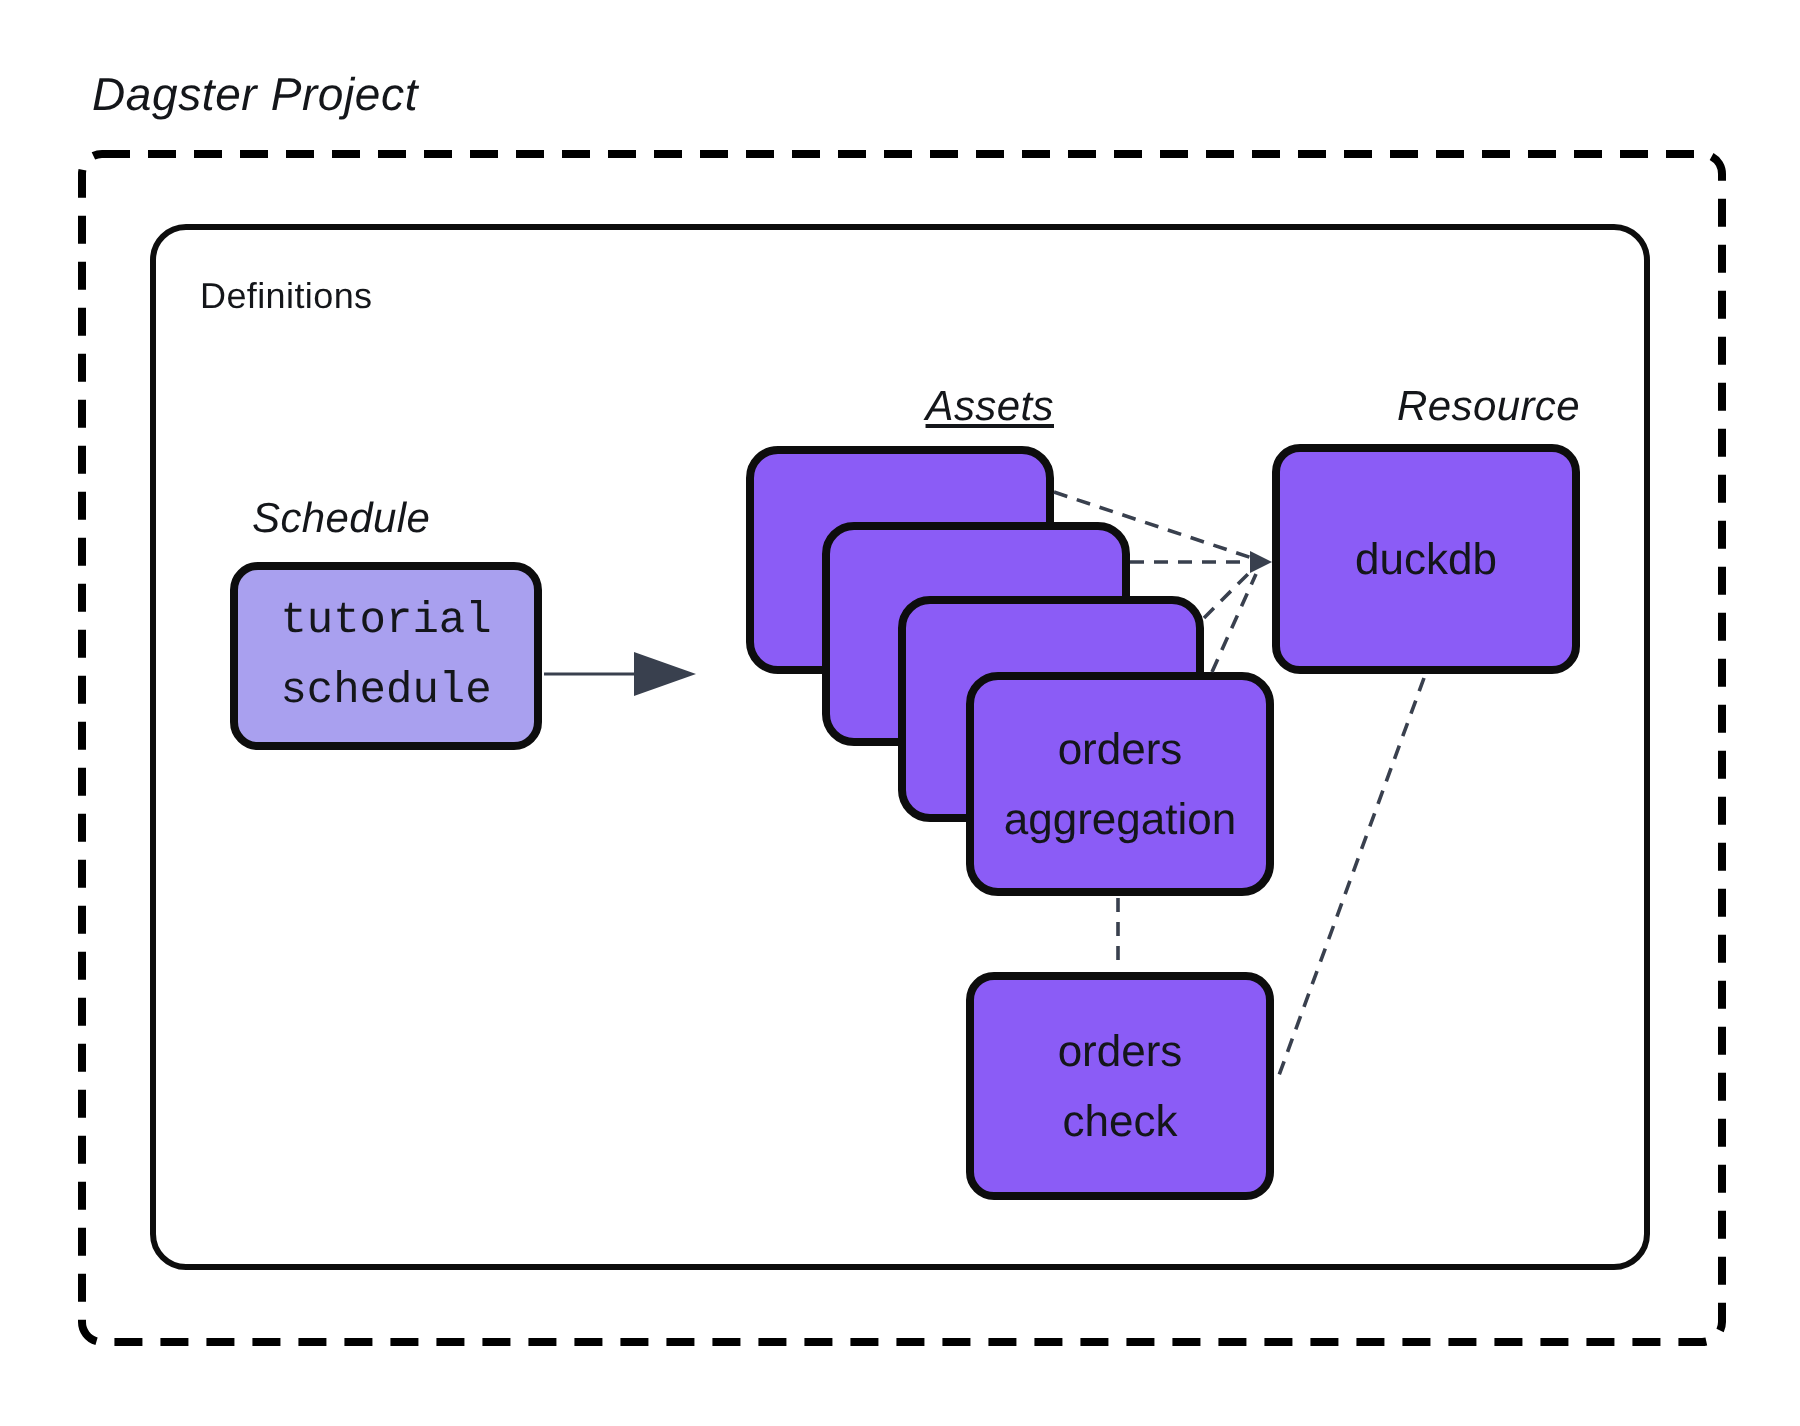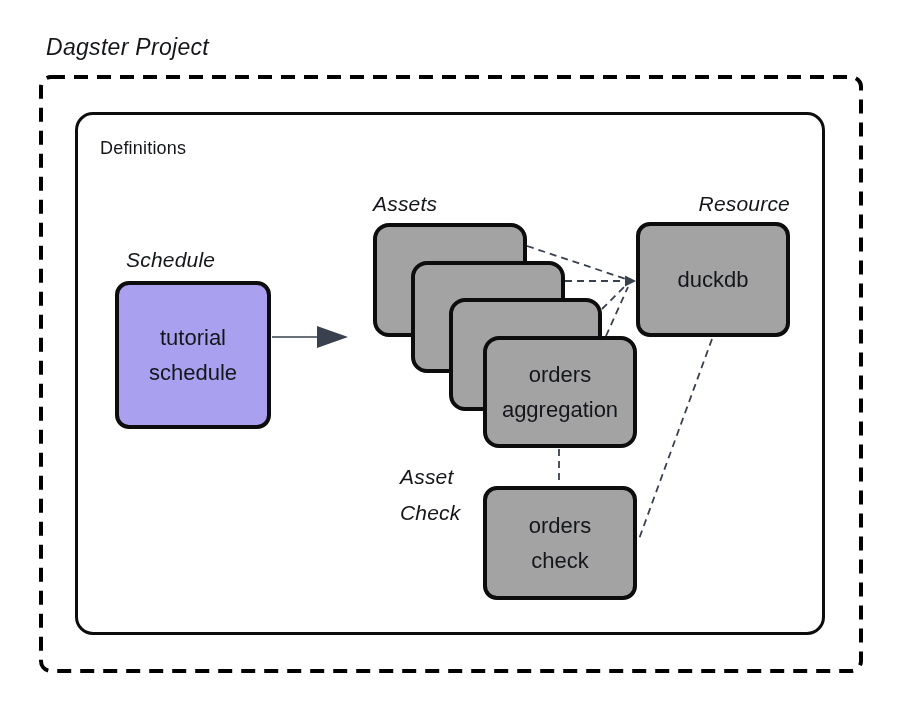--- a/index.html
+++ b/index.html
@@ -45,40 +45,41 @@
   }
 
   .group-label {
     font-size: 21px;
     font-style: italic;
     letter-spacing: 0.2px;
     white-space: pre-line;
     line-height: 1.72;
   }
   .label-schedule   { left: 126px; top: 242px; }
-  .label-assets     { left: 373px; top: 186px; width: 154px; text-align: left; }
+  .label-assets     { left: 373px; top: 186px; width: 154px; text-align: right; text-decoration: underline; }
   .label-resource   { left: 636px; top: 186px; width: 154px; text-align: right; }
   .label-asset-check{ left: 400px; top: 459px; }
 
   .node {
     box-sizing: border-box;
     border: 4px solid #0d0d0d;
     border-radius: 14px;
-    background: #a3a3a3;
+    background: #8b5cf6;
     display: flex;
     align-items: center;
     justify-content: center;
     text-align: center;
     font-size: 22px;
     line-height: 1.6;
     white-space: pre-line;
   }
   .node-schedule {
-    left: 115px; top: 281px; width: 156px; height: 148px;
+    left: 115px; top: 281px; width: 156px; height: 94px;
     background: var(--accent, #a9a0ef);
+    font-family: Liberation Mono, monospace;
   }
   .stack-box-1 { left: 373px; top: 223px; width: 154px; height: 114px; border-radius: 16px; }
   .stack-box-2 { left: 411px; top: 261px; width: 154px; height: 112px; border-radius: 16px; }
   .stack-box-3 { left: 449px; top: 298px; width: 153px; height: 113px; border-radius: 16px; }
   .stack-box-4 { left: 483px; top: 336px; width: 154px; height: 112px; border-radius: 16px; }
   .node-resource    { left: 636px; top: 222px; width: 154px; height: 115px; }
   .node-asset-check { left: 483px; top: 486px; width: 154px; height: 114px; }
 
   .edge-layer {
     left: 0; top: 0;
@@ -110,22 +111,20 @@
   <div class="abs node stack-box-4">
     <span>orders
 aggregation</span>
   </div>
 
   <div class="abs group-label label-resource">Resource</div>
   <div class="abs node node-resource">
     <span>duckdb</span>
   </div>
 
-  <div class="abs group-label label-asset-check">Asset
-Check</div>
   <div class="abs node node-asset-check">
     <span>orders
 check</span>
   </div>
 
   <svg class="abs edge-layer" width="900" height="713" viewBox="0 0 900 713" xmlns="http://www.w3.org/2000/svg">
 
     <rect x="41" y="77" width="820" height="594" rx="10" fill="none" stroke="#000000" stroke-width="4" stroke-dasharray="14 9"></rect>
 
     <line x1="272" y1="337" x2="318" y2="337" stroke-width="1.6" stroke="#39404e"></line>

